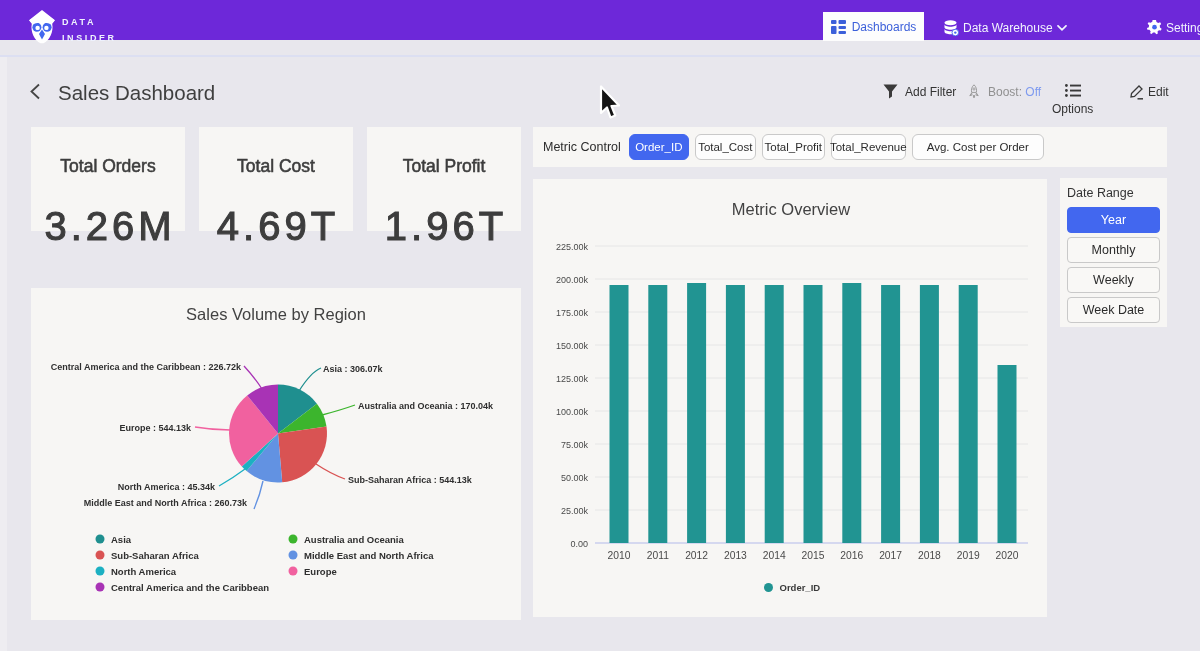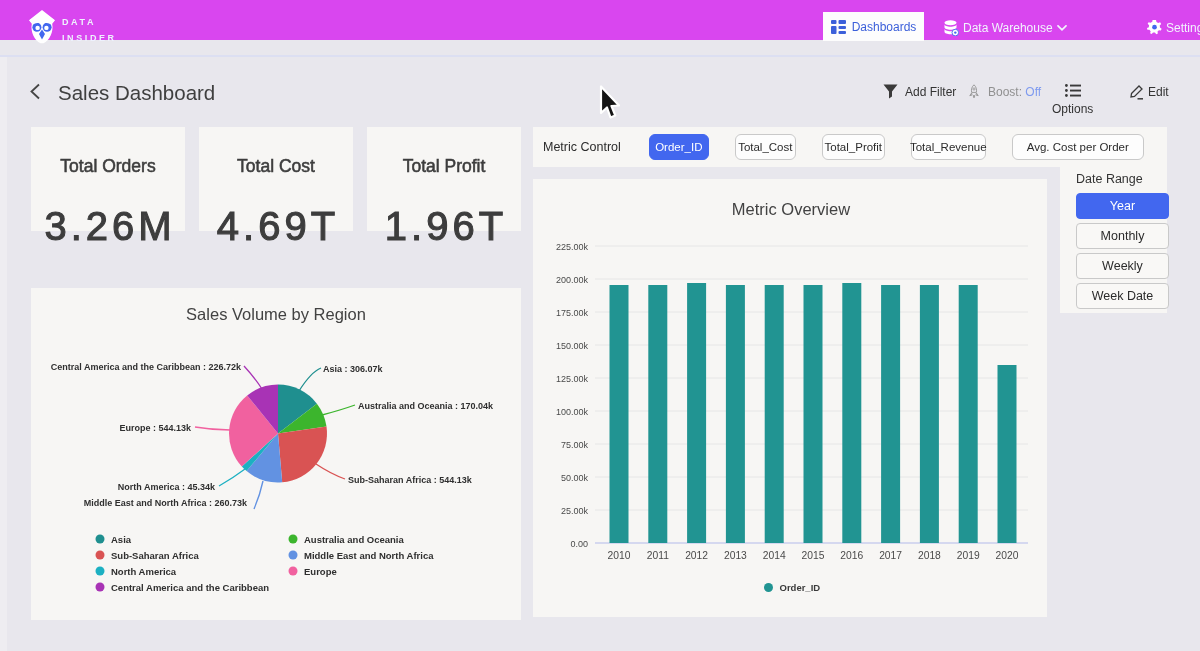--- a/index.html
+++ b/index.html
@@ -1,22 +1,22 @@
 <!DOCTYPE html>
 <html><head>
 <meta charset="utf-8">
 <style>
   * { margin:0; padding:0; box-sizing:border-box; }
   html,body { width:1200px; height:651px; overflow:hidden; }
   body { font-family:"Liberation Sans", sans-serif; background:#e8e7ed; position:relative; }
   .abs { position:absolute; }
-  .card { position:absolute; background:#f7f6f4;gap:20px; }
-
-  
-  #header { position:absolute; left:0; top:0; width:1200px; height:40px; background:#d946ef; }
+  .card { position:absolute; background:#f7f6f4; }
+
+  
+  #header { position:absolute; left:0; top:0; width:1200px; height:40px; background:#6d28d9; }
   #logo-text { position:absolute; left:62px; top:14px; color:#eef1fd; font-weight:bold;
                font-size:9px; letter-spacing:2.6px; line-height:16px; }
   #btn-dash { position:absolute; left:823px; top:12px; width:101px; height:29px; background:#fdfdfd;
               border-radius:0; display:flex; align-items:center; justify-content:center; gap:6px;
               color:#3c60da; font-size:12px; font-weight:500;}
   .hnav { position:absolute; top:0; height:55px; display:flex; align-items:center; gap:4px;
           color:#f2f4fd; font-size:12px; white-space:nowrap; }
 
   
   #title { position:absolute; left:58px; top:81px; font-size:20.5px; color:#3f3f3f; }
@@ -29,21 +29,21 @@
   .kpi .v { position:absolute; left:2px; width:100%; top:79px; font-size:40px; line-height:1; color:#3d3d3d; font-weight:normal; -webkit-text-stroke:1.1px #3d3d3d; letter-spacing:4px;}
 
   
   #mc { left:533px; top:127px; width:634px; height:40px; display:flex; align-items:center; }
   #mc .lbl { margin-left:10px; font-size:12.5px; color:#2b2b2b; white-space:nowrap; }
   .chip { height:26px; display:flex; align-items:center; justify-content:center; margin-left:6px; white-space:nowrap;
           border:1px solid #c9c9c9; border-radius:6px; background:#fdfdfd; font-size:11.5px; color:#2b2b2b;}
   .chip.on { background:#4267ef; border-color:#4267ef; color:#fff; }
 
   
-  #dr { left:1060px; top:164px; width:107px; height:149px; padding:8px 16px; }
+  #dr { left:1060px; top:178px; width:107px; height:149px; padding:8px 7px; }
   #dr .h { font-size:12.5px; color:#333; margin:0px 0 7px 0; font-weight:500;}
   .drbtn { width:93px; height:26px; margin-bottom:4px; display:flex; align-items:center; justify-content:center;
            border:1px solid #c9c9c9; border-radius:4px; background:#f9f8f6; font-size:12.5px; color:#2b2b2b; }
   .drbtn.on { background:#4267ef; border-color:#4267ef; color:#fff; }
 </style>
 </head>
 <body>
 
 <div id="header">
   <svg class="abs" style="left:29px;top:10px" width="26" height="34" viewBox="0 0 26 34">

